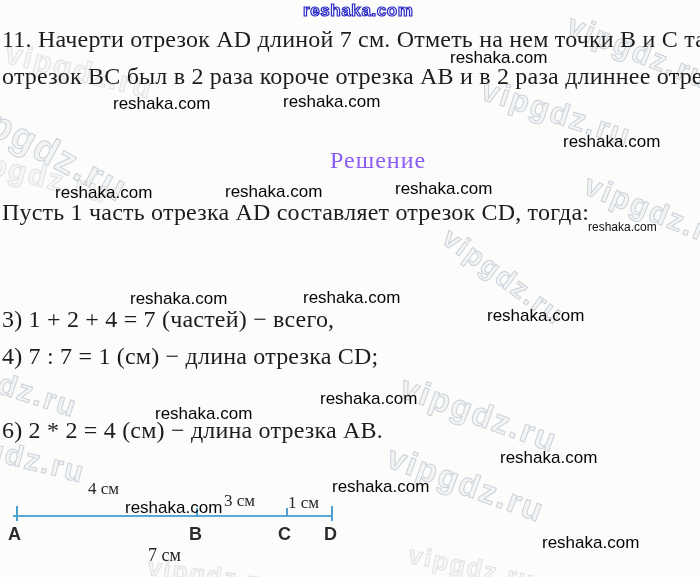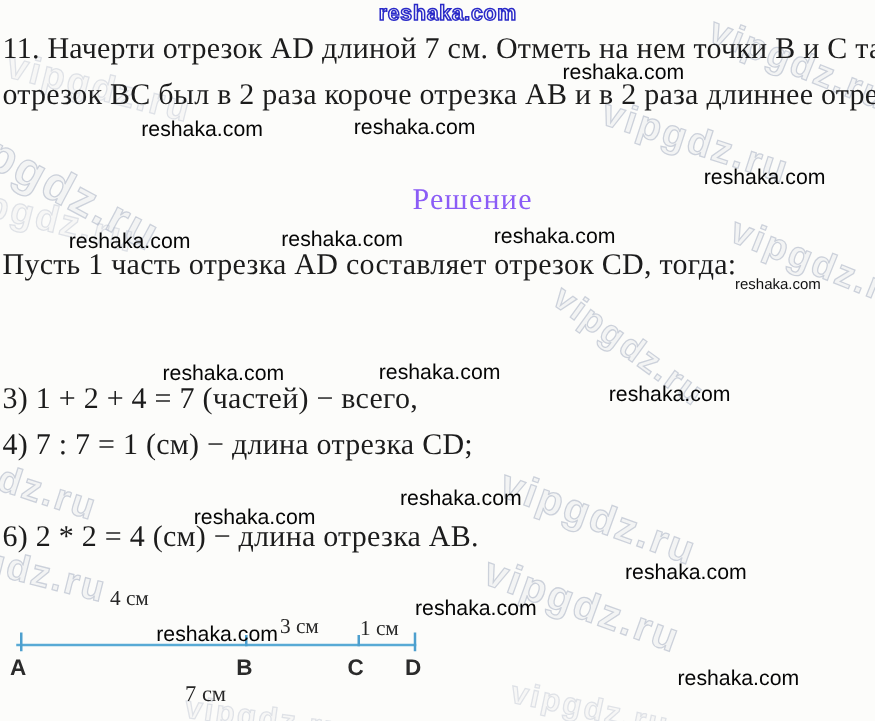--- a/index.html
+++ b/index.html
@@ -74,21 +74,21 @@
   <div class="abs rs" style="left:125px;top:498px;">reshaka.com</div>
   <div class="abs rs" style="left:542px;top:533px;">reshaka.com</div>
 
   <div class="abs serif heading" style="left:330px;top:147px;">Решение</div>
   <div class="abs serif" style="left:2px;top:199px;">Пусть 1 часть отрезка AD составляет отрезок CD, тогда:</div>
 
   <div class="abs serif" style="left:2px;top:306px;">3) 1 + 2 + 4 = 7 (частей) − всего,</div>
   <div class="abs serif" style="left:2px;top:343px;">4) 7 : 7 = 1 (см) − длина отрезка CD;</div>
   <div class="abs serif" style="left:2px;top:417px;">6) 2 * 2 = 4 (см) − длина отрезка AB.</div>
 
-  <div class="abs seg-label" style="left:88px;top:469px;text-align:center;">4 см</div>
+  <div class="abs seg-label" style="left:88px;top:479px;text-align:center;">4 см</div>
   <div class="abs seg-label" style="left:224px;top:491px;">3 см</div>
   <div class="abs seg-label" style="left:288px;top:493px;">1 см</div>
 
   <div class="abs hline" style="left:13px;top:515px;width:320px;"></div>
   <div class="abs tick" style="left:16px;top:506px;height:15px;"></div>
   <div class="abs tick" style="left:196px;top:508px;height:9px;"></div>
   <div class="abs tick" style="left:286px;top:508px;height:9px;"></div>
   <div class="abs tick" style="left:331px;top:506px;height:15px;"></div>
 
   <div class="abs pt" style="left:8px;top:524px;">A</div>

